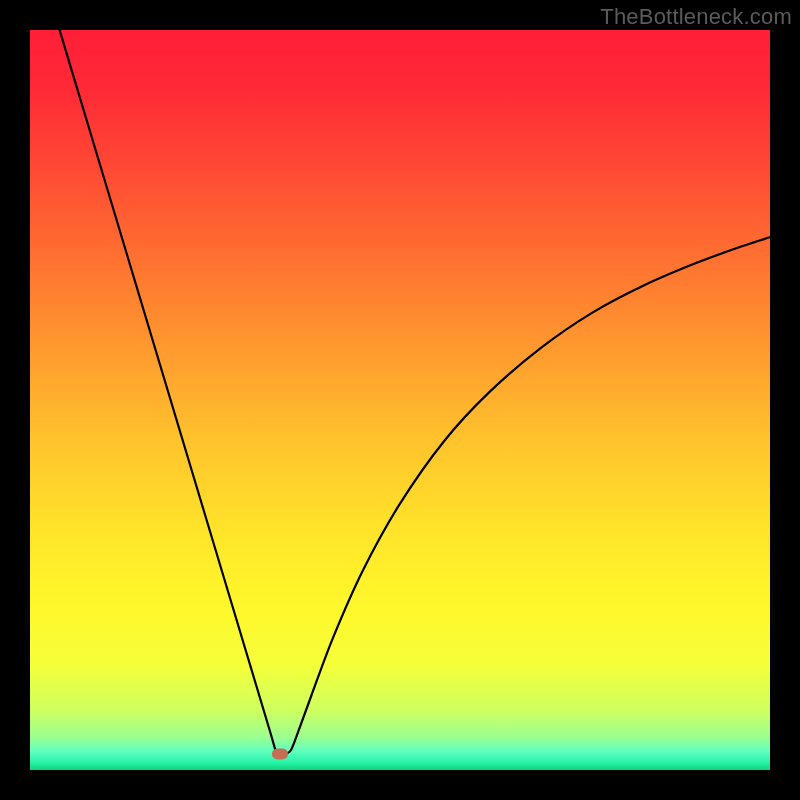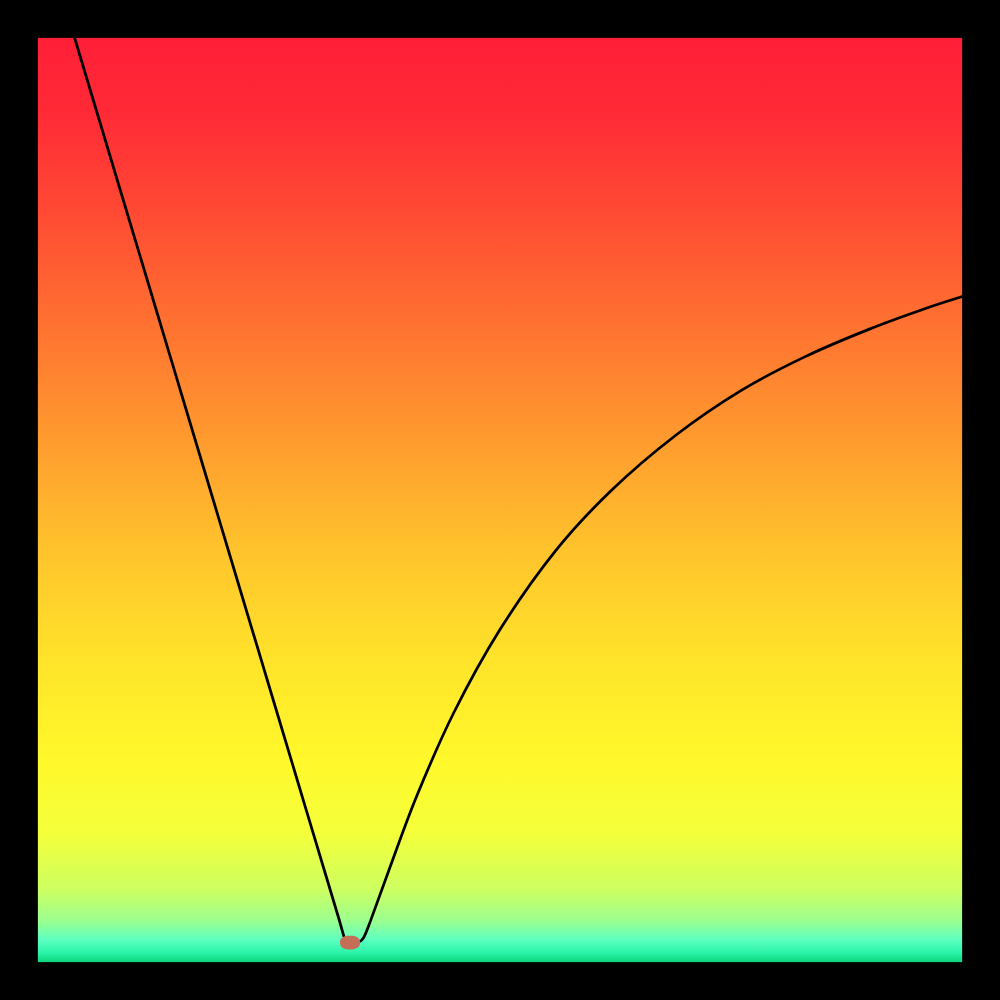--- a/index.html
+++ b/index.html
@@ -49,20 +49,21 @@
     border-radius: 6px / 5px;
     background: #c36e55;
     transform: translate(-50%, -50%);
   }
 </style>
 </head>
 <body>
 
 <div class="frame">
 
+  <div class="watermark">TheBottleneck.com</div>
 
   <div class="plot">
     <svg class="gradient" viewBox="0 0 740 740" preserveAspectRatio="none" width="740" height="740">
       <defs>
         <linearGradient id="bg-grad" x1="0" y1="0" x2="0" y2="1">
             <stop offset="0.00%" stop-color="#ff1f38"></stop>
             <stop offset="8.00%" stop-color="#ff2a36"></stop>
             <stop offset="18.00%" stop-color="#ff4734"></stop>
             <stop offset="30.00%" stop-color="#ff6e31"></stop>
             <stop offset="42.00%" stop-color="#ff962f"></stop>

